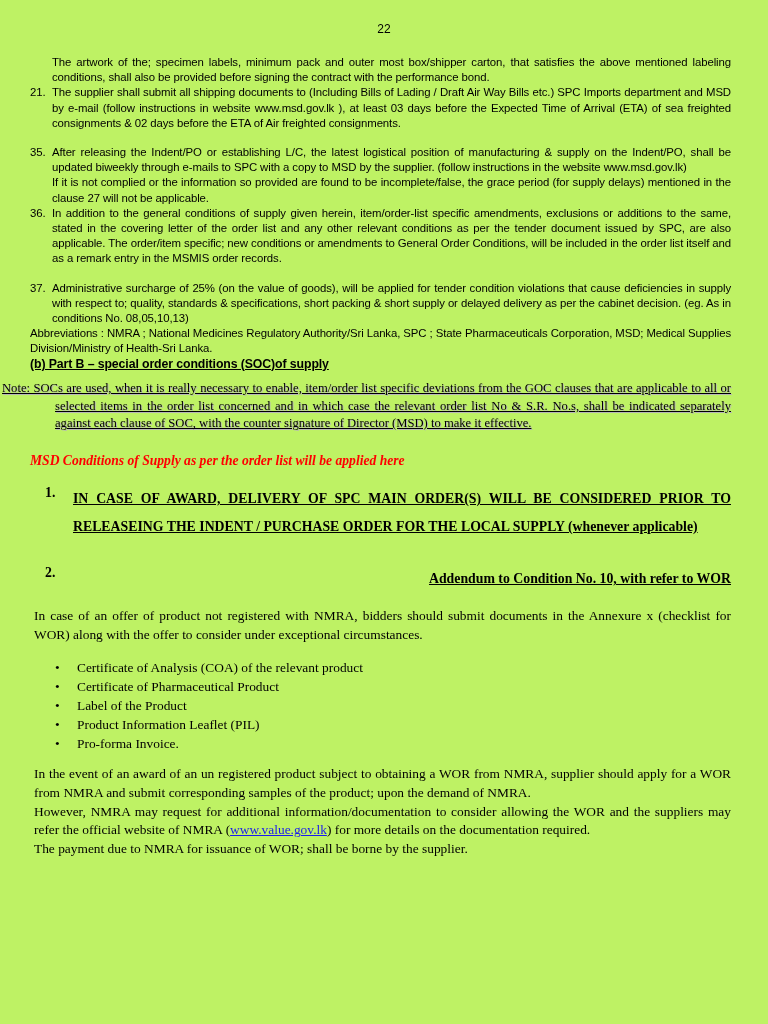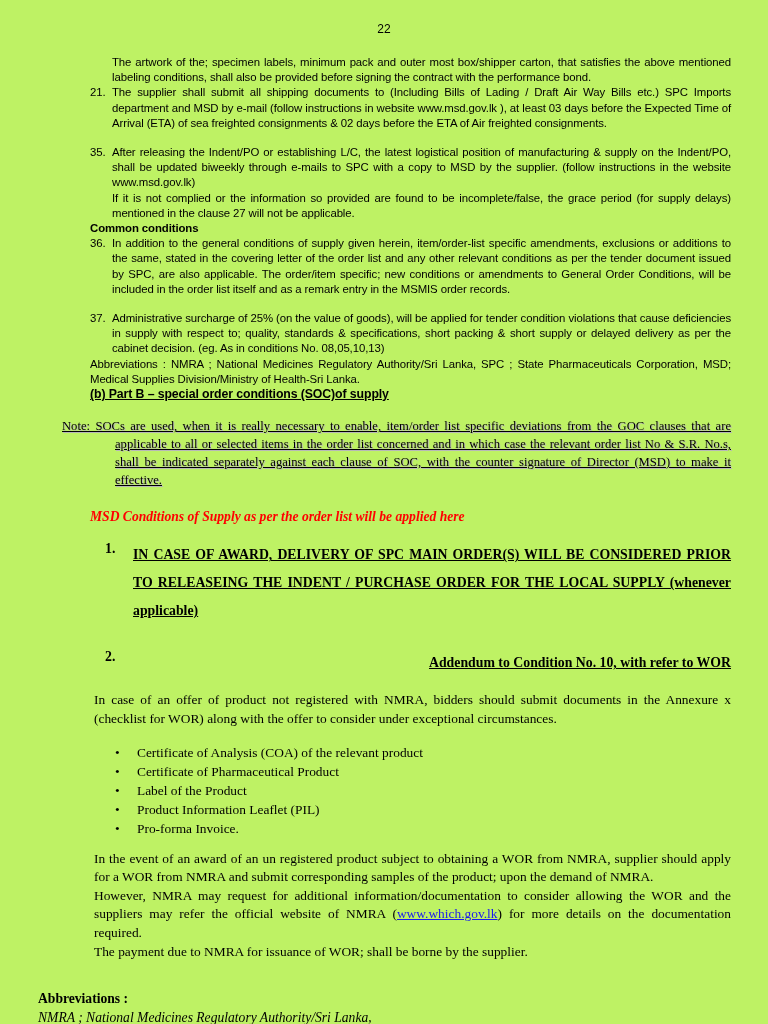--- a/index.html
+++ b/index.html
@@ -12,21 +12,21 @@
     overflow:hidden;
   }
   .pagenum {
     padding-top:22px;
     text-align:center;
     font-family:"Liberation Sans", sans-serif;
     font-size:12px; line-height:14px;
   }
   .content {
     margin-top:19px;
-    padding-left:90px;
+    padding-left:30px;
     padding-right:37px;
   }
   
   .sans {
     font-family:"Liberation Sans", sans-serif;
     font-size:11.4px;
     line-height:15.2px;
     letter-spacing:-0.1px;
     text-align:justify;
   }
@@ -46,21 +46,21 @@
   .note {
     font-family:"Liberation Serif", serif;
     font-size:12.6px;
     line-height:17.8px;
     margin-left:-28px;
     padding-left:53px;
     text-indent:-53px;
     text-align:justify;
     text-decoration:underline;
     text-shadow:1px 1px 0 #b8b8b8;
-    margin-top:16px;
+    margin-top:8px;
   }
   
   .serif {
     font-family:"Liberation Serif", serif;
     font-size:13.4px;
     line-height:18.6px;
   }
   .red-note {
     margin-top:20px;
     font-family:"Liberation Serif", serif;
@@ -117,21 +117,20 @@
       <div class="gap14"></div>
 
       <div class="li-row">
         <span class="num">35.</span>
         <span class="li-body">
           <span style="display:block;">After releasing the Indent/PO or establishing L/C, the latest logistical position of manufacturing &amp; supply on the Indent/PO, shall be updated biweekly through e-mails to SPC with a copy to MSD by the supplier. (follow instructions in the website www.msd.gov.lk)</span>
           <span style="display:block;">If it is not complied or the information so provided are found to be incomplete/false, the grace period (for supply delays) mentioned in the clause 27 will not be applicable.</span>
         </span>
       </div>
 
-      <p class="bold" style="text-align:left;">Common conditions</p>
 
       <div class="li-row">
         <span class="num">36.</span>
         <span class="li-body">In addition to the general conditions of supply given herein, item/order-list specific amendments, exclusions or additions to the same, stated in the covering letter of the order list and any other relevant conditions as per the tender document issued by SPC, are also applicable. The order/item specific; new conditions or amendments to General Order Conditions, will be included in the order list itself and as a remark entry in the MSMIS order records.</span>
       </div>
 
       <div class="gap14"></div>
 
       <div class="li-row">
         <span class="num">37.</span>
@@ -178,25 +177,21 @@
           <span>Product Information Leaflet (PIL)</span>
         </div>
         <div class="bullet-row">
           <span class="marker">•</span>
           <span>Pro-forma Invoice.</span>
         </div>
       </div>
 
       <p class="para">In the event of an award of an un registered product subject to obtaining a WOR from NMRA, supplier should apply for a WOR from NMRA and submit corresponding samples of the product; upon the demand of NMRA.</p>
 
-      <p class="para"><span>However, NMRA may request for additional information/documentation to consider allowing the WOR and the suppliers may refer the official website of NMRA (</span><span class="doc-link">www.which.gov.lk</span><span>) for more details on the documentation required.</span></p>
+      <p class="para"><span>However, NMRA may request for additional information/documentation to consider allowing the WOR and the suppliers may refer the official website of NMRA (</span><span class="doc-link">www.value.gov.lk</span><span>) for more details on the documentation required.</span></p>
 
       <p class="para">The payment due to NMRA for issuance of WOR; shall be borne by the supplier.</p>
     </div>
 
   </div>
 
-  <div class="footer">
-    <p class="fhead">Abbreviations :</p>
-    <p class="fital">NMRA ; National Medicines Regulatory Authority/Sri Lanka,</p>
-  </div>
 
 </div>
 
 </body></html>

